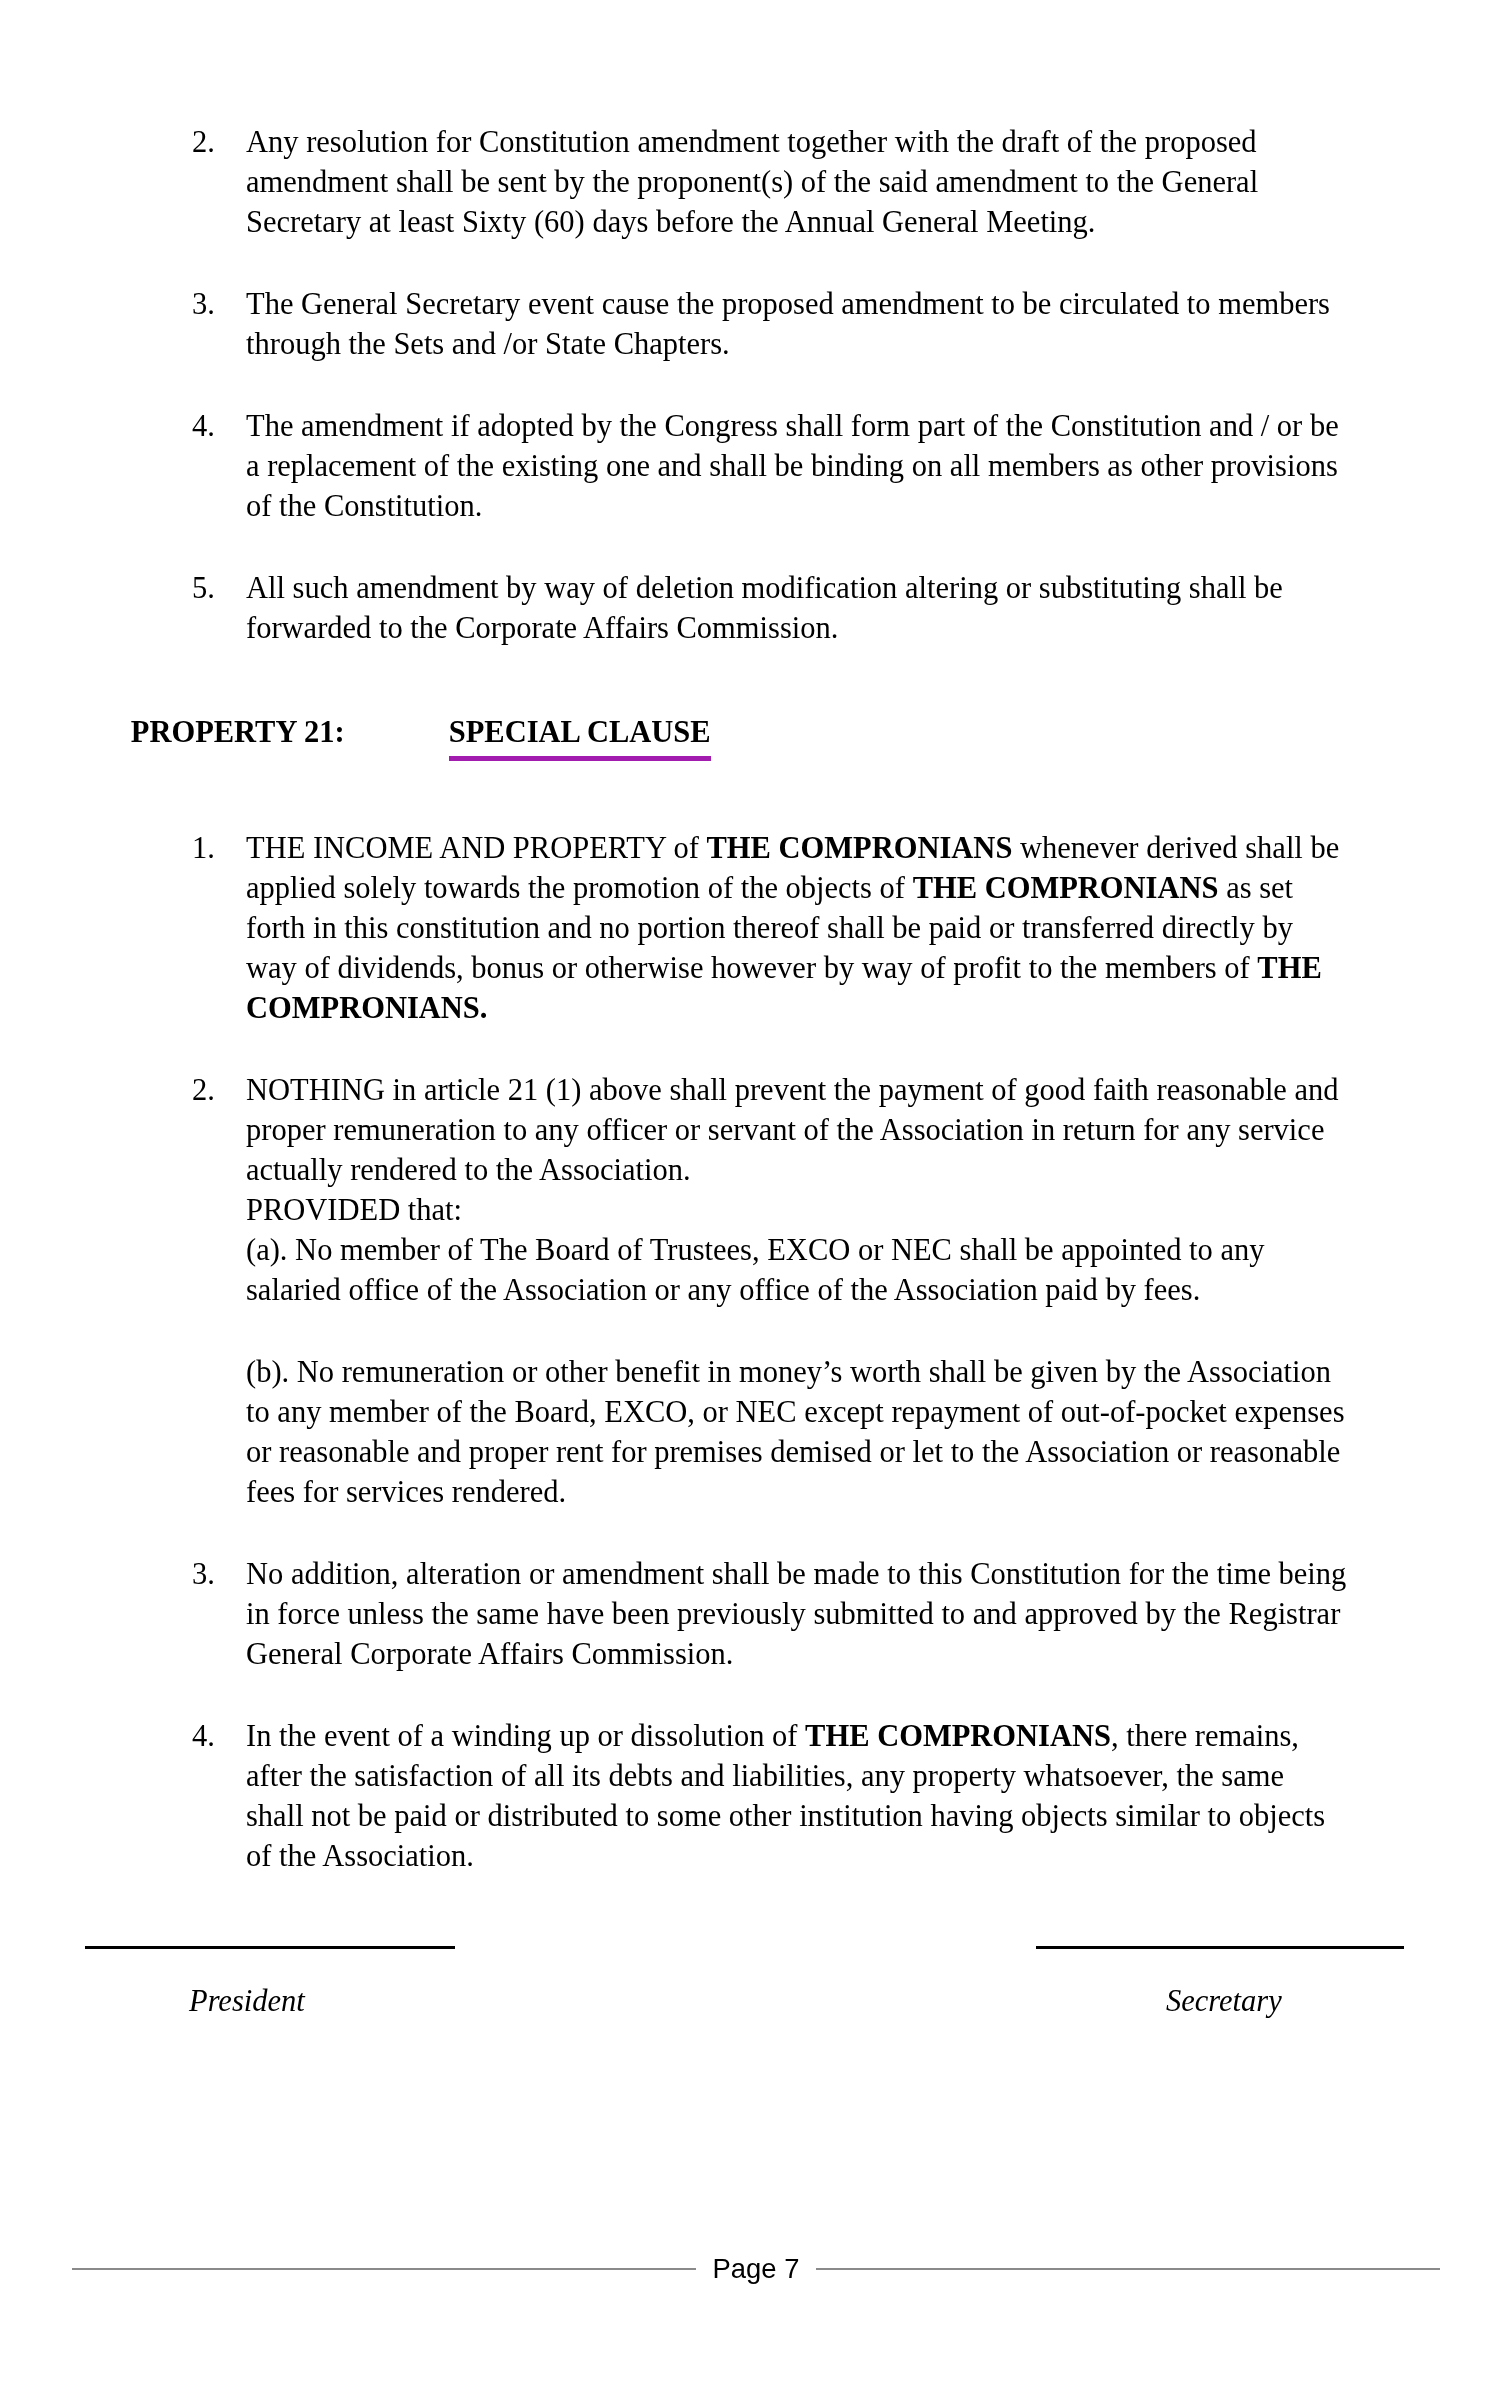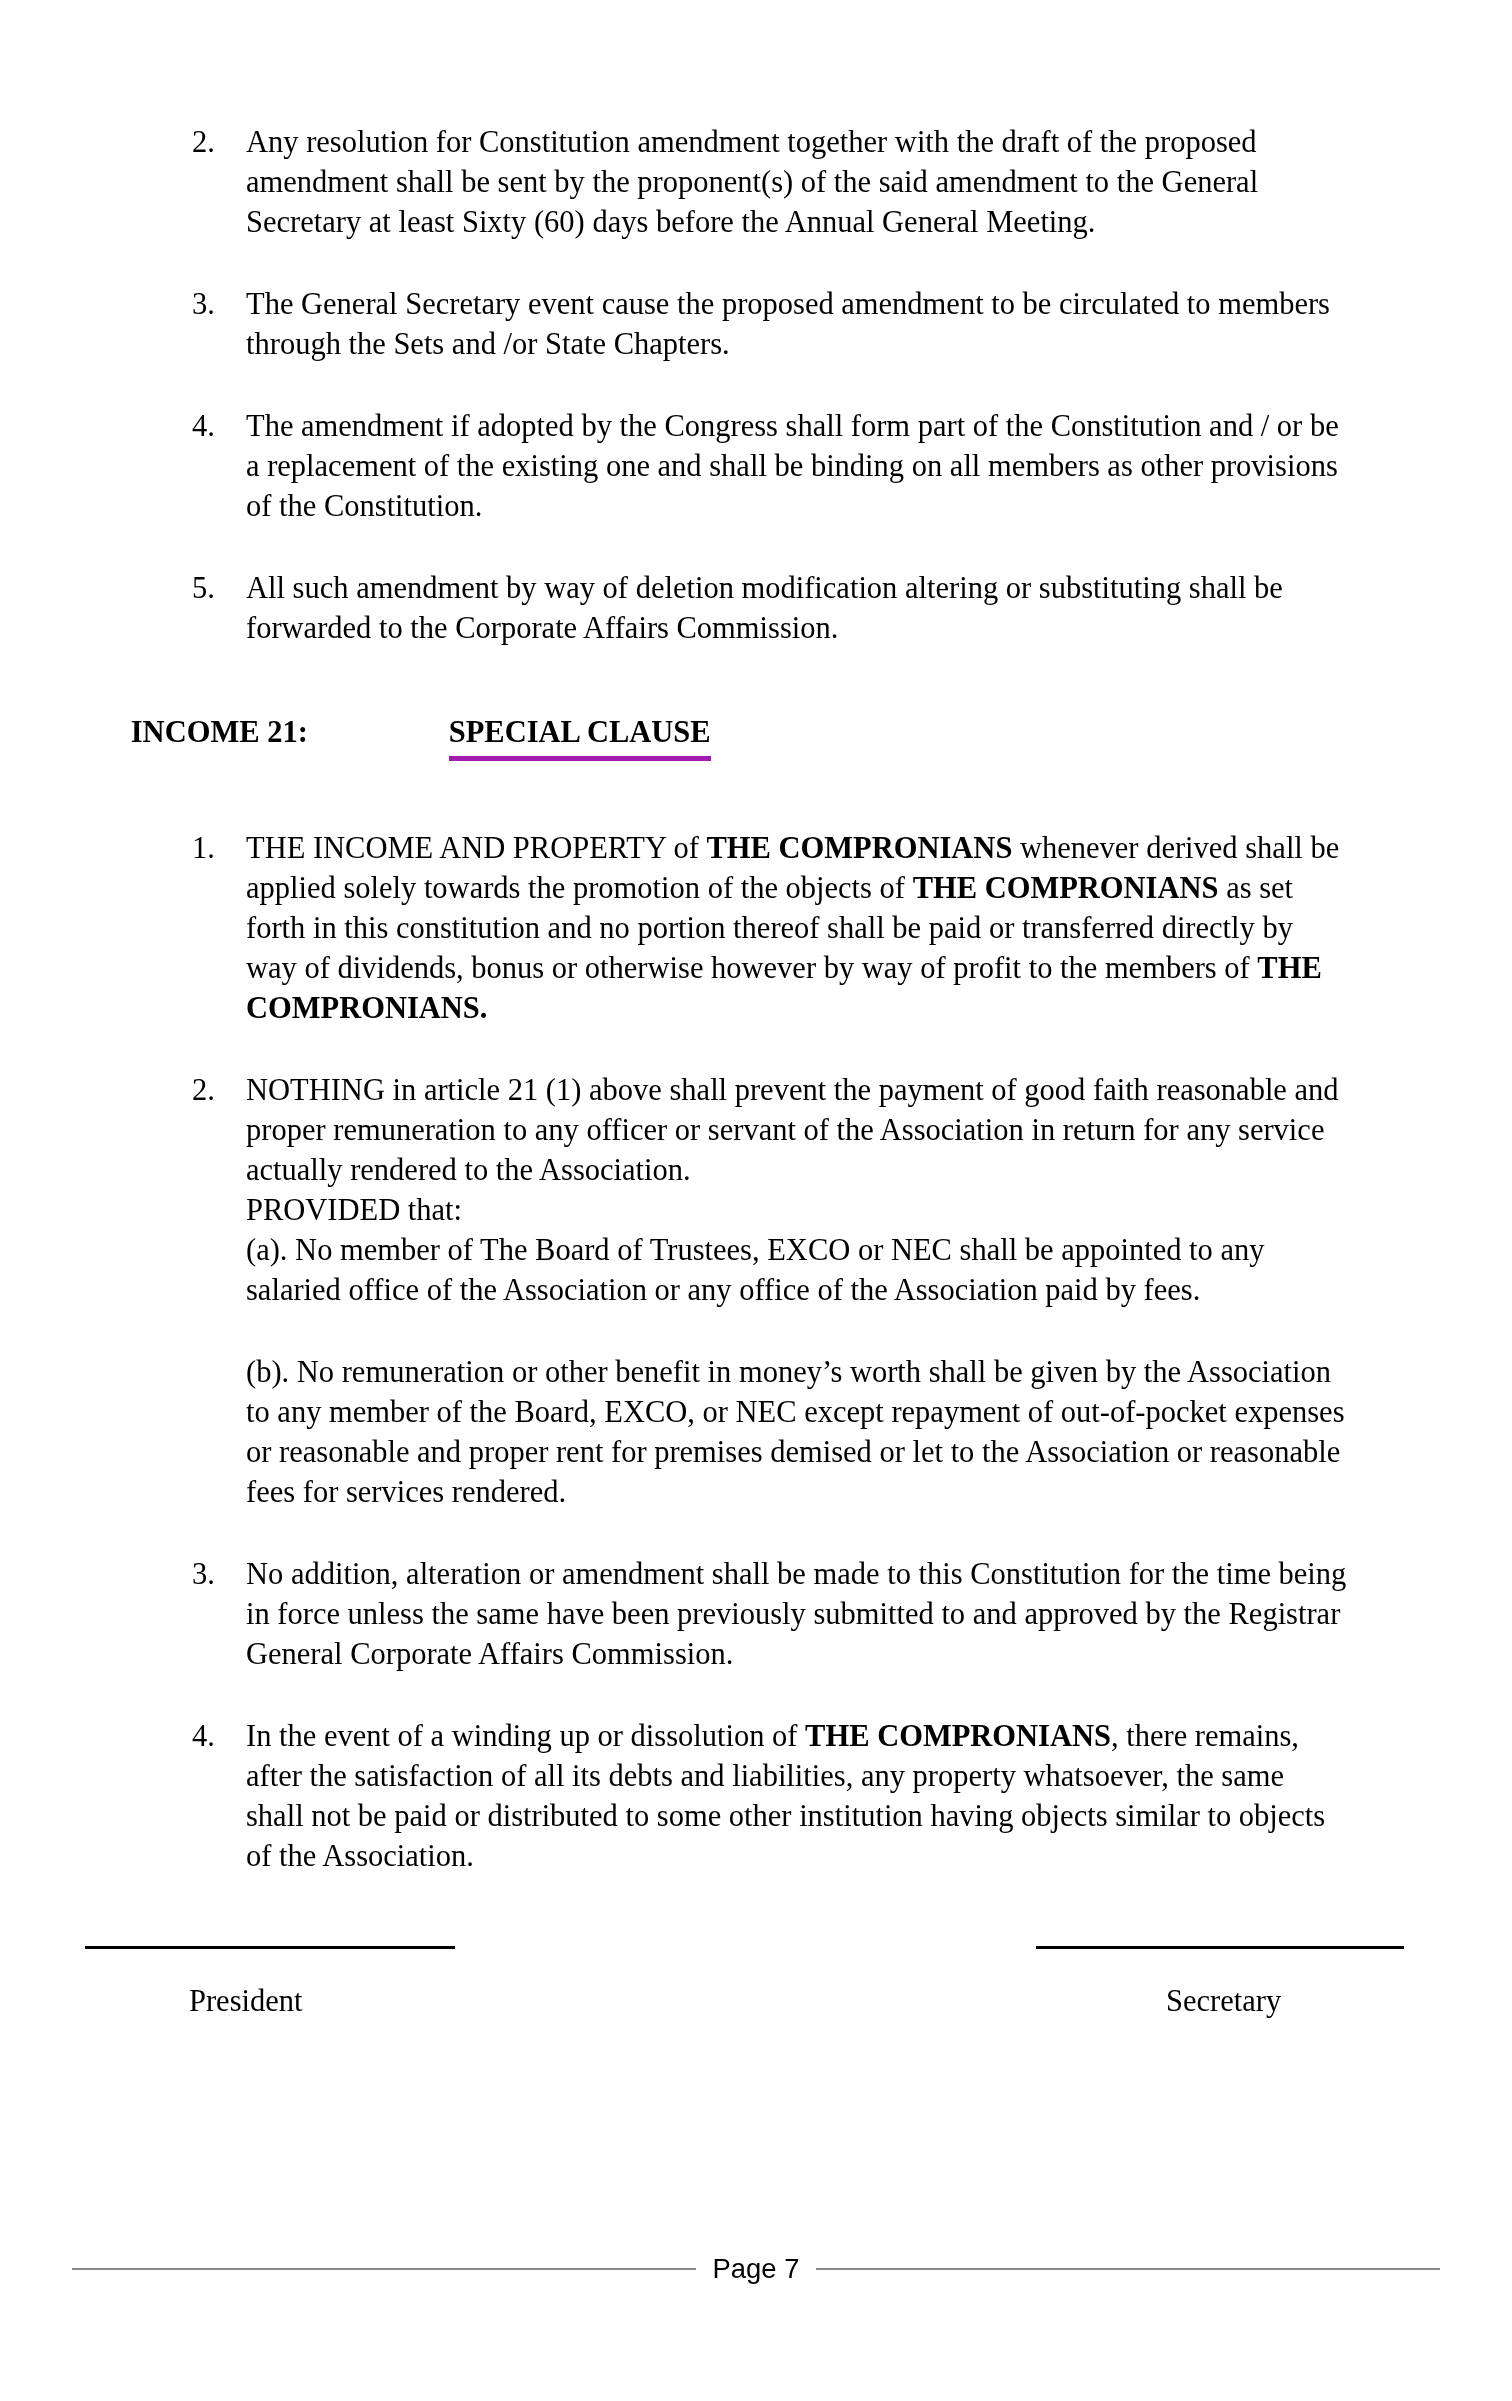--- a/index.html
+++ b/index.html
@@ -47,20 +47,21 @@
   .sig-line{
     position:absolute;
     height:3px;
     background:#000;
   }
   .sig-line.left{left:85px;top:1946px;width:370px;}
   .sig-line.right{left:1036px;top:1946px;width:368px;}
   .sig-label{
     position:absolute;
     white-space:pre;
+    font-style:italic;
   }
   .sig-label.left{left:189px;top:1981px;}
   .sig-label.right{left:1166px;top:1981px;text-align:right;}
   .footer{
     position:absolute;
     left:72px;
     top:2253px;
     width:1368px;
     display:flex;
     align-items:center;
@@ -103,21 +104,21 @@
 of the Constitution.</span></div>
         </div>
         <div class="item">
           <span class="num">5.</span>
           <div class="ibody"><span>All such amendment by way of deletion modification altering or substituting shall be
 forwarded to the Corporate Affairs Commission.</span></div>
         </div>
       </section>
 
     <div class="heading">
-      <span class="h-label">INCOME 21:</span><span class="h-title">SPECIAL CLAUSE</span>
+      <span class="h-label">PROPERTY 21:</span><span class="h-title">SPECIAL CLAUSE</span>
     </div>
 
     <section id="article-list">
         <div class="item">
           <span class="num">1.</span>
           <div class="ibody"><span>THE INCOME AND PROPERTY of </span><b>THE COMPRONIANS</b><span> whenever derived shall be
 applied solely towards the promotion of the objects of </span><b>THE COMPRONIANS</b><span> as set
 forth in this constitution and no portion thereof shall be paid or transferred directly by
 way of dividends, bonus or otherwise however by way of profit to the members of </span><b>THE
 COMPRONIANS.</b></div>

